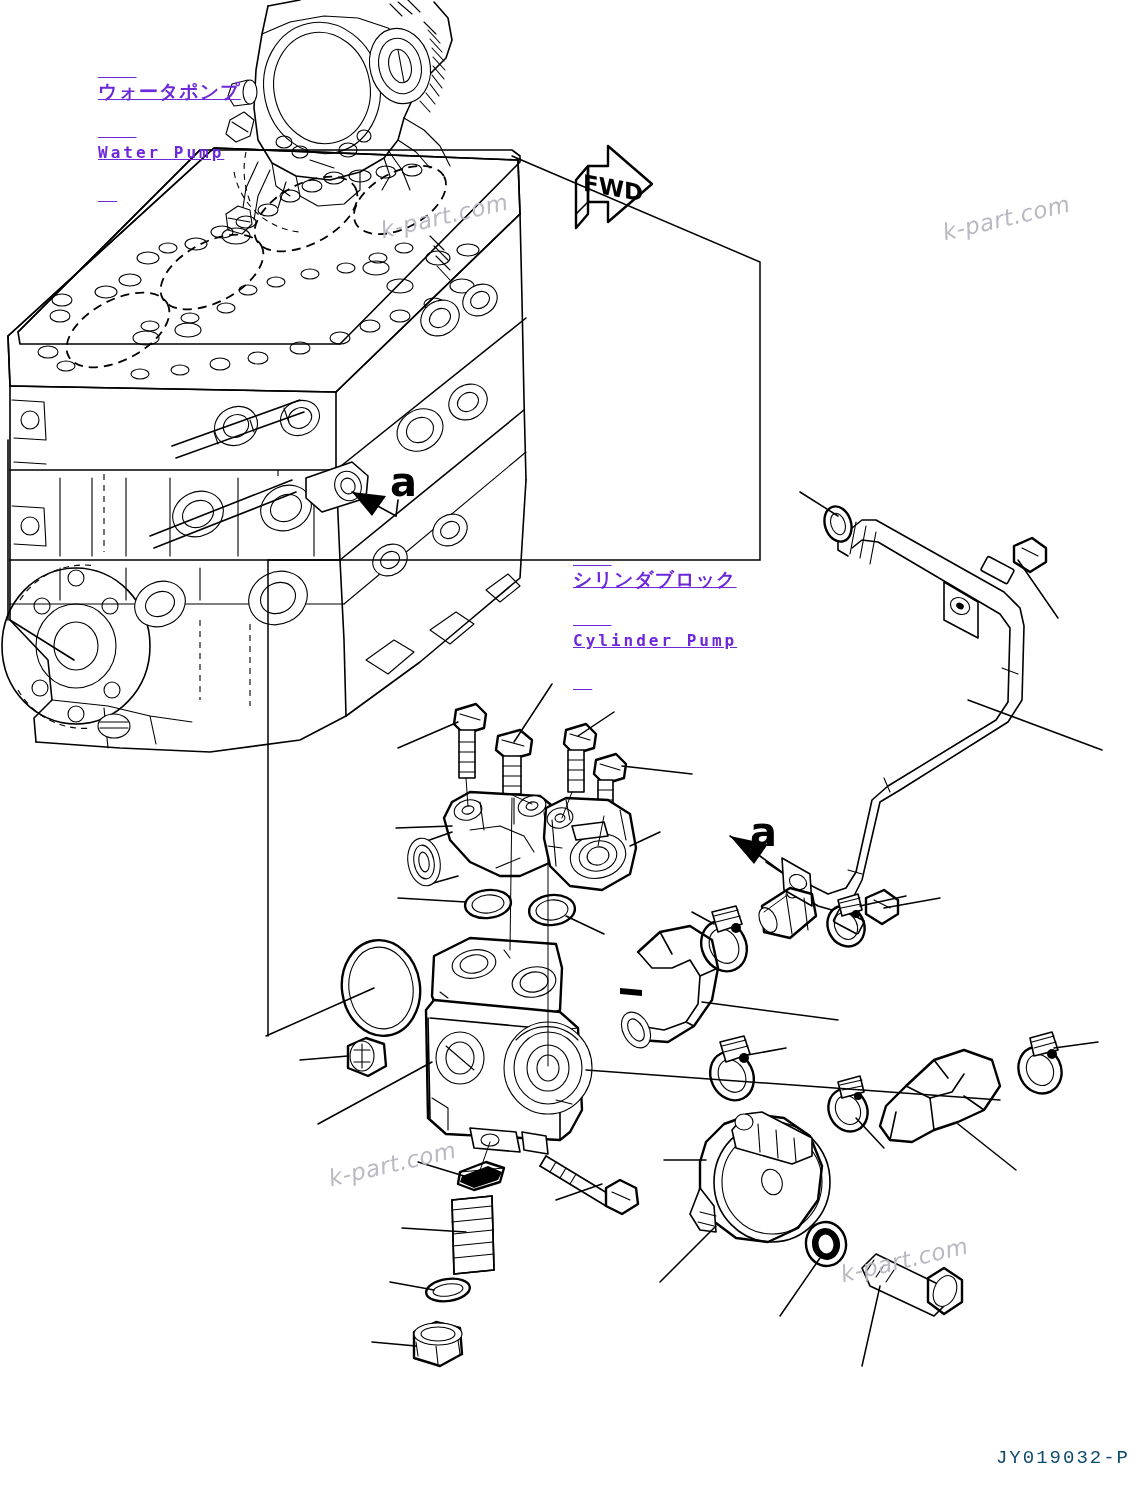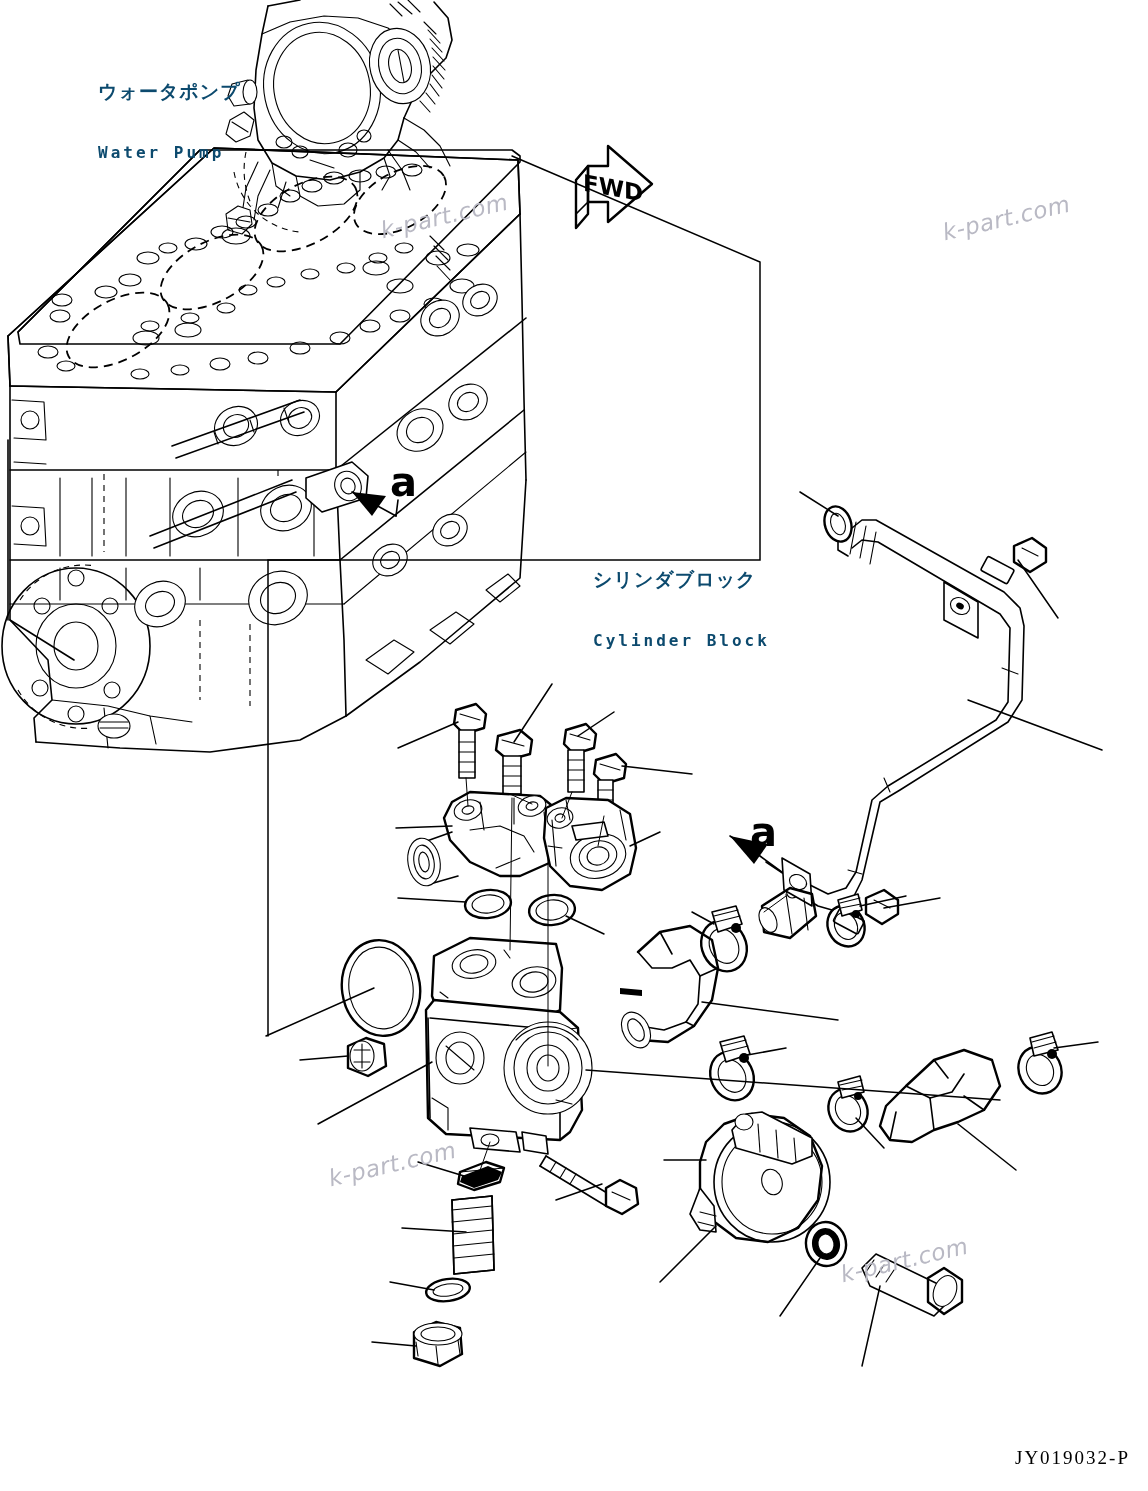--- a/index.html
+++ b/index.html
@@ -1,32 +1,32 @@
 <!DOCTYPE html>
 <html><head>
 <meta charset="utf-8">
 <title>Parts Diagram</title>
 <style>
   html,body{margin:0;padding:0;background:#ffffff;}
   body{width:1148px;height:1491px;position:relative;overflow:hidden;
        font-family:"DejaVu Sans Mono","Liberation Mono",monospace;}
   #sheet{position:absolute;left:0;top:0;width:1148px;height:1491px;background:#fff;}
   svg.layer{position:absolute;left:0;top:0;width:1148px;height:1491px;}
-  .lbl{position:absolute;white-space:pre;color:#0c4a6e;font-weight:bold;
-       font-family:"DejaVu Sans Mono","Liberation Mono",monospace;}
+  .lbl{position:absolute;white-space:pre;color:#6d28d9;font-weight:bold;
+       font-family:"DejaVu Sans Mono","Liberation Mono",monospace;text-decoration:underline;}
   .lbl .jp{display:block;font-size:19px;letter-spacing:1px;line-height:22px;}
   .lbl .en{display:block;font-size:16px;letter-spacing:3px;line-height:26px;}
   .mark{position:absolute;font-family:"DejaVu Sans","Liberation Sans",sans-serif;
         font-size:40px;font-weight:700;color:#000;line-height:1;}
   .wm{position:absolute;color:#b9b9c4;font-style:italic;font-weight:400;
       font-family:"DejaVu Sans","Liberation Sans",sans-serif;
       font-size:23px;white-space:nowrap;letter-spacing:.5px;
       transform-origin:left top;}
   .dwg{position:absolute;right:18px;bottom:22px;font-size:19px;letter-spacing:2px;
-       color:#000000;font-family:Liberation Serif, serif;}
+       color:#0c4a6e;font-family:Liberation Mono, monospace;}
   .fwdtxt{position:absolute;font-family:"DejaVu Sans","Liberation Sans",sans-serif;
           font-size:23px;font-weight:700;color:#000;letter-spacing:0px;}
 </style>
 </head>
 <body>
 
 <div id="sheet">
 
   <svg class="layer" viewBox="0 0 1148 1491" xmlns="http://www.w3.org/2000/svg">
     <defs>
@@ -733,23 +733,23 @@
       <path class="ldt" d="M490 1142 L478 1176"></path>
       <path class="ldt" d="M786 896 L764 912"></path>
     </g>
   </svg>
 
   <div class="lbl" style="left:98px; top:42px;">
     <span class="jp">ウォータポンプ</span>
     <span class="en">Water Pump</span>
   </div>
 
-  <div class="lbl" style="left:593px; top:530px;">
+  <div class="lbl" style="left:573px; top:530px;">
     <span class="jp">シリンダブロック</span>
-    <span class="en">Cylinder Block</span>
+    <span class="en">Cylinder Pump</span>
   </div>
 
   <div class="fwdtxt" style="left:583px; top:175px; transform:skewY(10deg);">FWD</div>
 
   <div class="mark" style="left:390px; top:462px;">a</div>
   <div class="mark" style="left:750px; top:812px;">a</div>
 
   <div class="wm" style="left:378px; top:218px; transform:rotate(-13deg);">k-part.com</div>
   <div class="wm" style="left:940px; top:220px; transform:rotate(-13deg);">k-part.com</div>
   <div class="wm" style="left:326px; top:1166px; transform:rotate(-13deg);">k-part.com</div>

